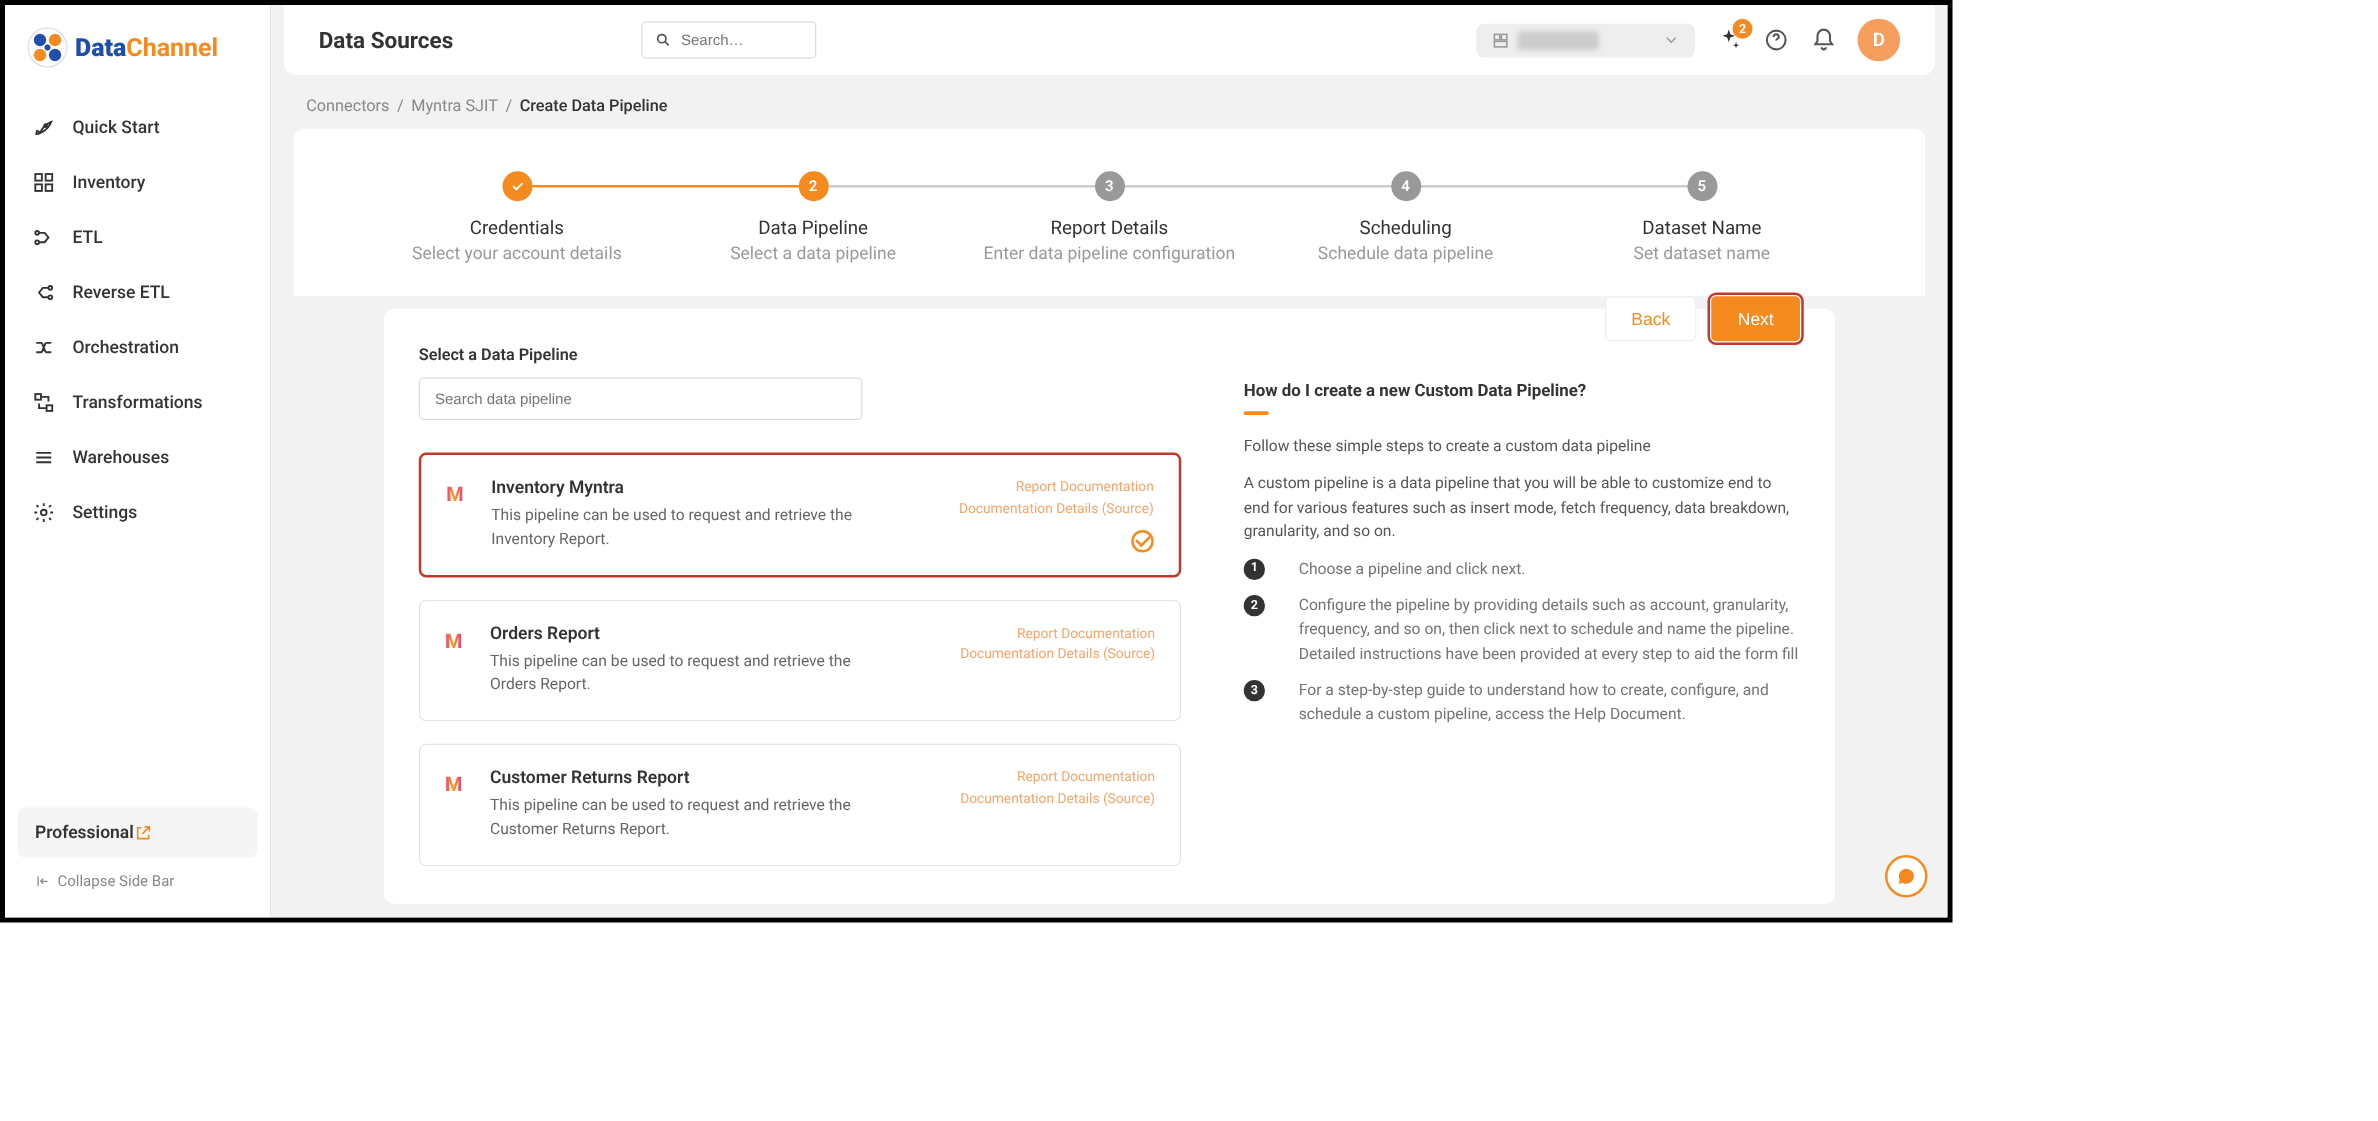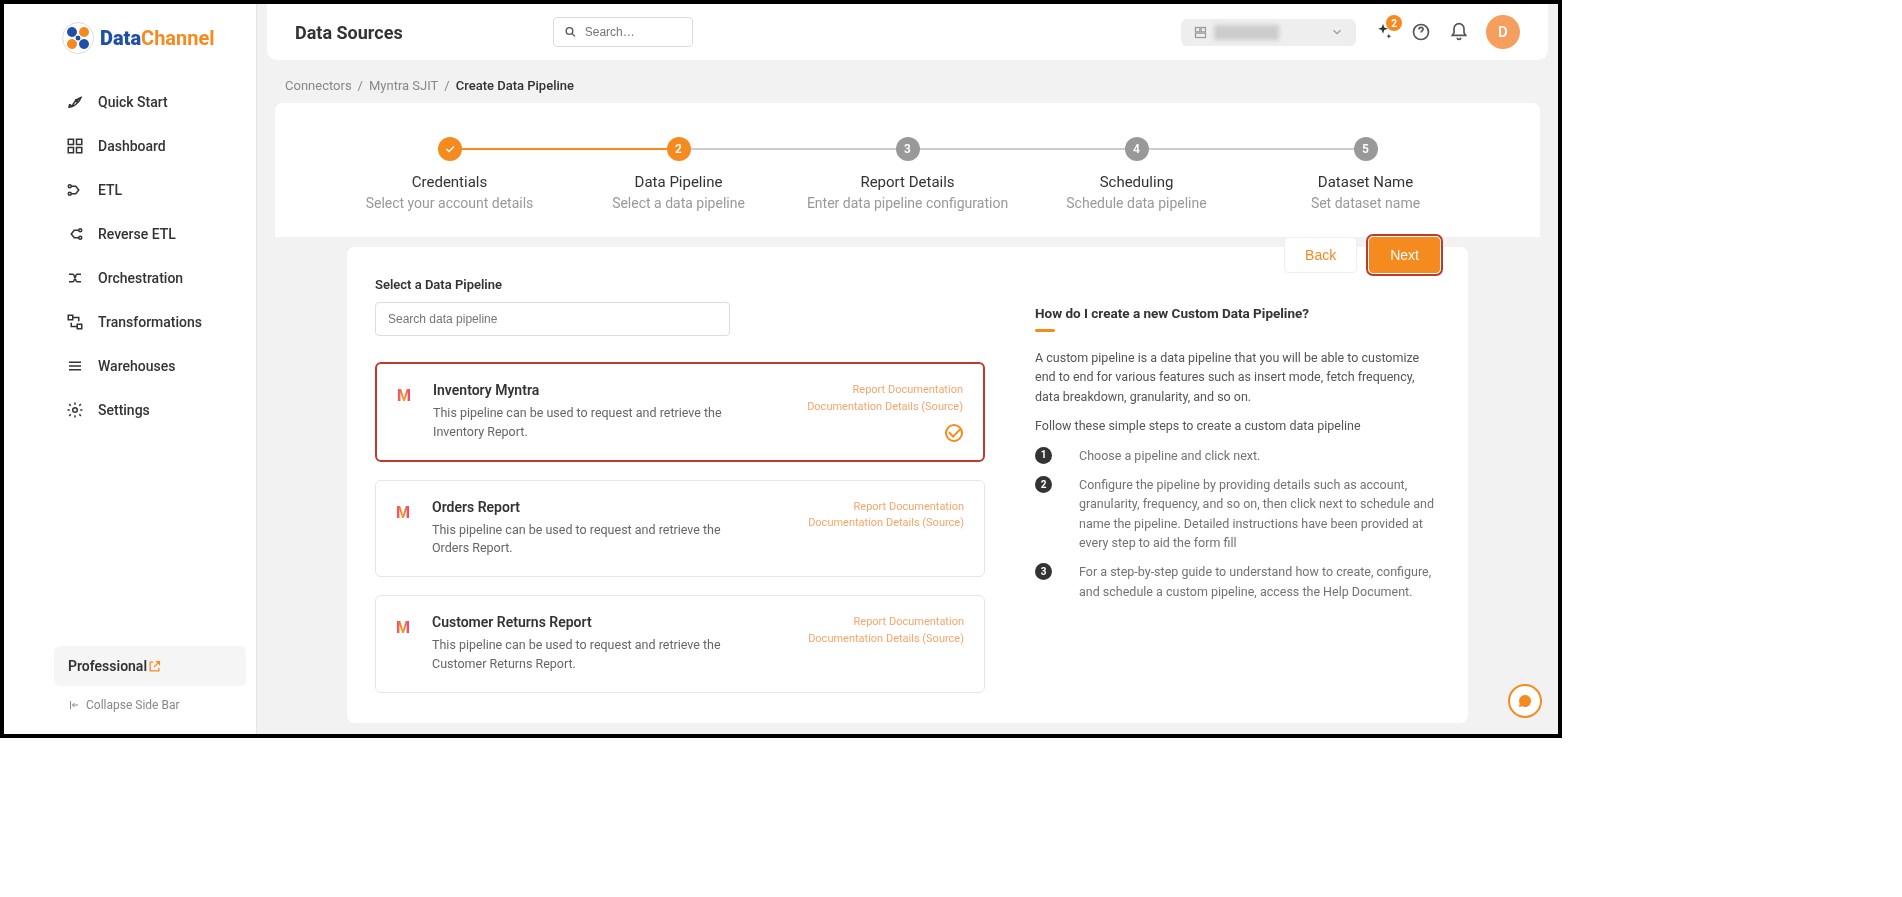--- a/index.html
+++ b/index.html
@@ -5,21 +5,21 @@
   * { box-sizing: border-box; margin: 0; padding: 0; }
   body {
     font-family: -apple-system, BlinkMacSystemFont, "Segoe UI", Roboto, sans-serif;
     background: #fff;
     border: 4px solid #000;
     width: 1562px;
     height: 738px;
     overflow: hidden;
     position: relative;
   }
-  .app { display: flex; height: 100%; margin-left: 40px; }
+  .app { display: flex; height: 100%; }
 
   
   .sidebar {
     width: 213px;
     background: #fff;
     border-right: 1px solid #e5e5e5;
     display: flex;
     flex-direction: column;
     padding: 10px 0 0 0;
   }
@@ -217,21 +217,21 @@
       </div>
       <div class="nav-item">
         <span class="nav-icon">
             <svg viewBox="0 0 24 24" width="18" height="18" fill="none" stroke="currentColor" stroke-width="2">
               <rect x="3" y="3" width="7" height="7"></rect>
               <rect x="14" y="3" width="7" height="7"></rect>
               <rect x="3" y="14" width="7" height="7"></rect>
               <rect x="14" y="14" width="7" height="7"></rect>
             </svg>
           </span>
-        <span>Dashboard</span>
+        <span>Inventory</span>
       </div>
       <div class="nav-item">
         <span class="nav-icon">
             <svg viewBox="0 0 24 24" width="18" height="18" fill="none" stroke="currentColor" stroke-width="2">
               <circle cx="5" cy="7" r="2"></circle>
               <circle cx="5" cy="17" r="2"></circle>
               <path d="M7 7h6l4 5-4 5H7"></path>
             </svg>
           </span>
         <span>ETL</span>
@@ -440,22 +440,22 @@
         </div>
 
         <div class="right-col">
           <div class="actions">
             <button class="btn btn-back">Back</button>
             <button class="btn btn-next">Next</button>
           </div>
 
           <div class="help-title">How do I create a new Custom Data Pipeline?</div>
           <div class="help-underline"></div>
+          <div class="help-p">Follow these simple steps to create a custom data pipeline</div>
           <div class="help-p">A custom pipeline is a data pipeline that you will be able to customize end to end for various features such as insert mode, fetch frequency, data breakdown, granularity, and so on.</div>
-          <div class="help-p">Follow these simple steps to create a custom data pipeline</div>
           <ol class="help-list">
             <li>Choose a pipeline and click next.</li>
             <li>Configure the pipeline by providing details such as account, granularity, frequency, and so on, then click next to schedule and name the pipeline. Detailed instructions have been provided at every step to aid the form fill</li>
             <li>For a step-by-step guide to understand how to create, configure, and schedule a custom pipeline, access the Help Document.</li>
           </ol>
         </div>
       </div>
     </div>
   </main>
 </div>

